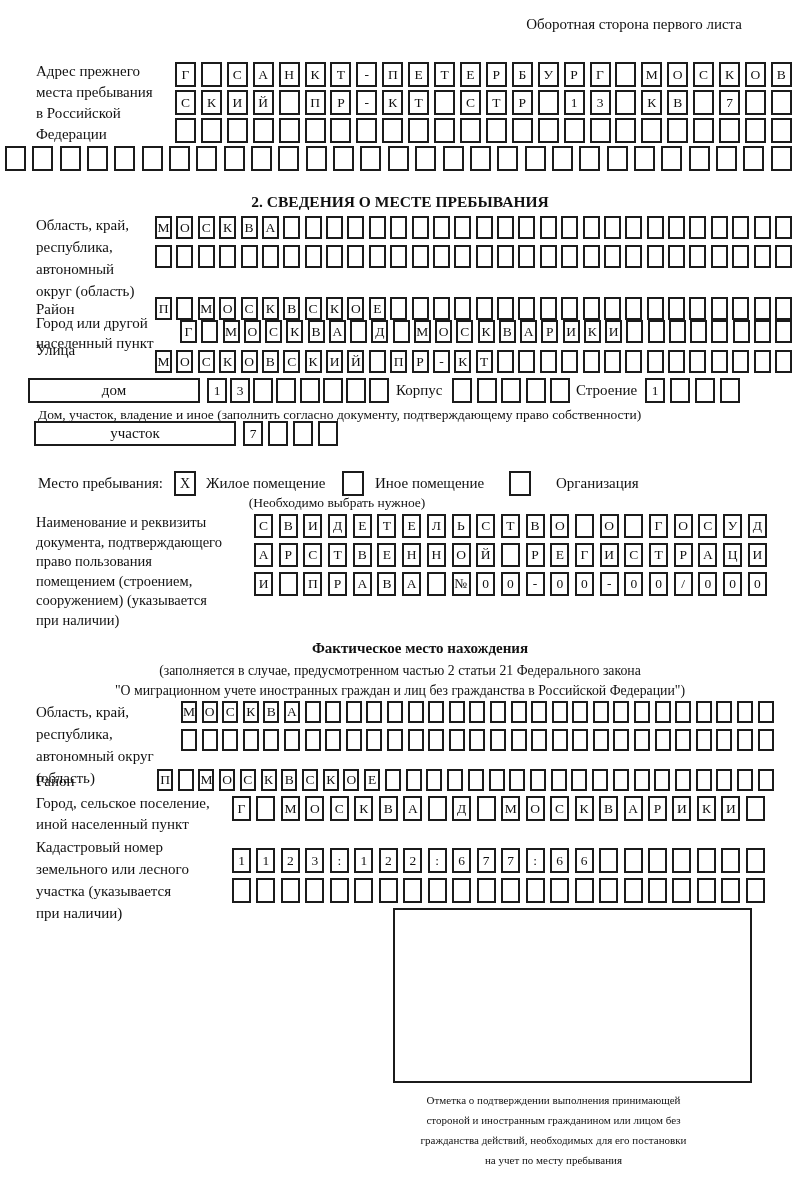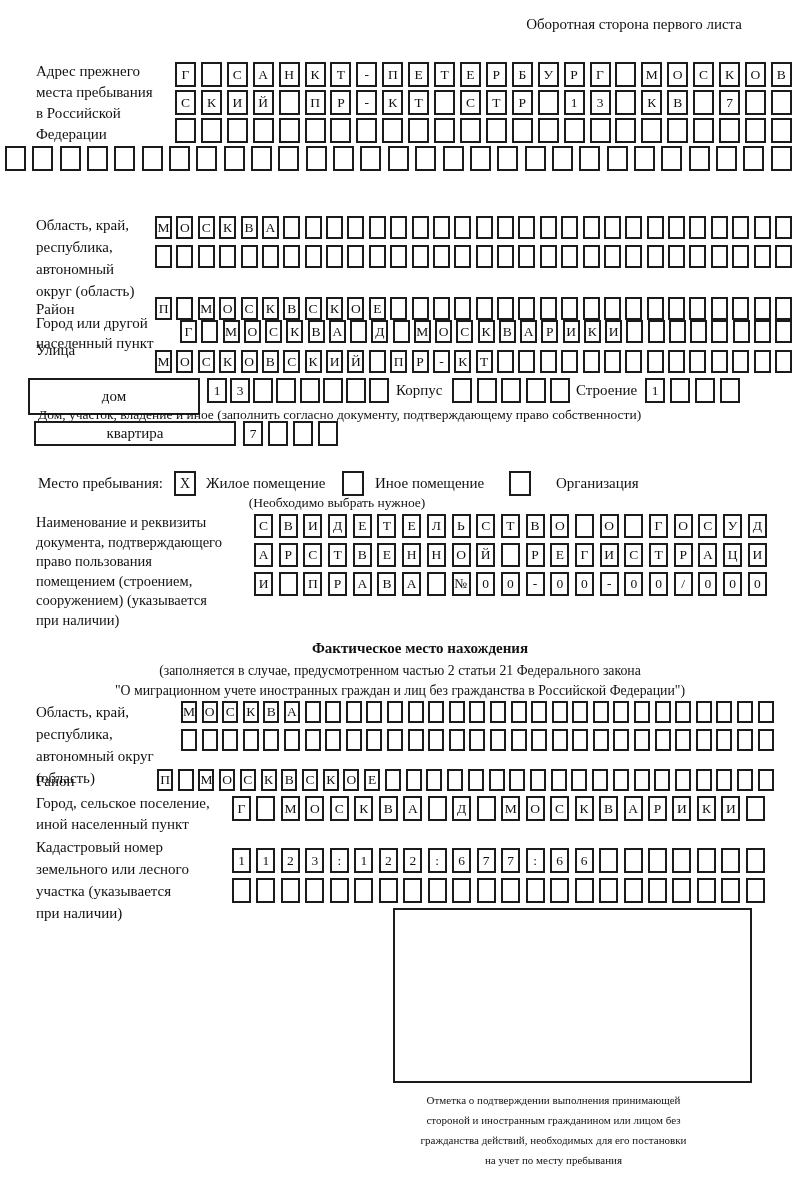--- a/index.html
+++ b/index.html
@@ -150,20 +150,21 @@
       <span class="cbox"></span>
       <span class="cbox"></span>
       <span class="cbox"></span>
       <span class="cbox"></span>
       <span class="cbox"></span>
       <span class="cbox"></span>
       <span class="cbox"></span>
       <span class="cbox"></span>
     </div>
 
+  <div class="abs bold center" style="top:193px;font-size:15.5px;">2. СВЕДЕНИЯ О МЕСТЕ ПРЕБЫВАНИЯ</div>
 
   <div class="abs lbl" style="top:214px;left:36px;width:130px;line-height:22px;">Область, край,
 республика,
 автономный
 округ (область)</div>
   <div class="abs boxrow bw17" style="top:216px;left:155px;width:637px;">
       <span class="cbox">М</span>
       <span class="cbox">О</span>
       <span class="cbox">С</span>
       <span class="cbox">К</span>
@@ -322,21 +323,21 @@
       <span class="cbox"></span>
       <span class="cbox"></span>
       <span class="cbox"></span>
       <span class="cbox"></span>
       <span class="cbox"></span>
       <span class="cbox"></span>
       <span class="cbox"></span>
       <span class="cbox"></span>
     </div>
 
-  <div class="abs bigbox" style="top:378px;left:28px;width:172px;height:37px;">дом</div>
+  <div class="abs bigbox" style="top:378px;left:28px;width:172px;height:25px;">дом</div>
   <div class="abs boxrow bw20" style="top:378px;left:207px;width:182px;">
       <span class="cbox">1</span>
       <span class="cbox">3</span>
       <span class="cbox"></span>
       <span class="cbox"></span>
       <span class="cbox"></span>
       <span class="cbox"></span>
       <span class="cbox"></span>
       <span class="cbox"></span>
     </div>
@@ -350,21 +351,21 @@
     </div>
   <div class="abs lbl" style="top:380px;left:576px;">Строение</div>
   <div class="abs boxrow bw20" style="top:378px;left:645px;width:95px;">
       <span class="cbox">1</span>
       <span class="cbox"></span>
       <span class="cbox"></span>
       <span class="cbox"></span>
     </div>
   <div class="abs note" style="top:407px;left:38px;font-size:13.5px;">Дом, участок, владение и иное (заполнить согласно документу, подтверждающему право собственности)</div>
 
-  <div class="abs bigbox" style="top:421px;left:34px;width:202px;height:25px;">квартира</div>
+  <div class="abs bigbox" style="top:421px;left:34px;width:202px;height:25px;">участок</div>
   <div class="abs boxrow bw20" style="top:421px;left:243px;width:95px;">
       <span class="cbox">7</span>
       <span class="cbox"></span>
       <span class="cbox"></span>
       <span class="cbox"></span>
     </div>
 
   <div class="abs lbl" style="top:473px;left:38px;">Место пребывания:</div>
   <span class="abs chk" style="top:471px;left:174px;">X</span>
   <div class="abs lbl" style="top:473px;left:206px;">Жилое помещение</div>

